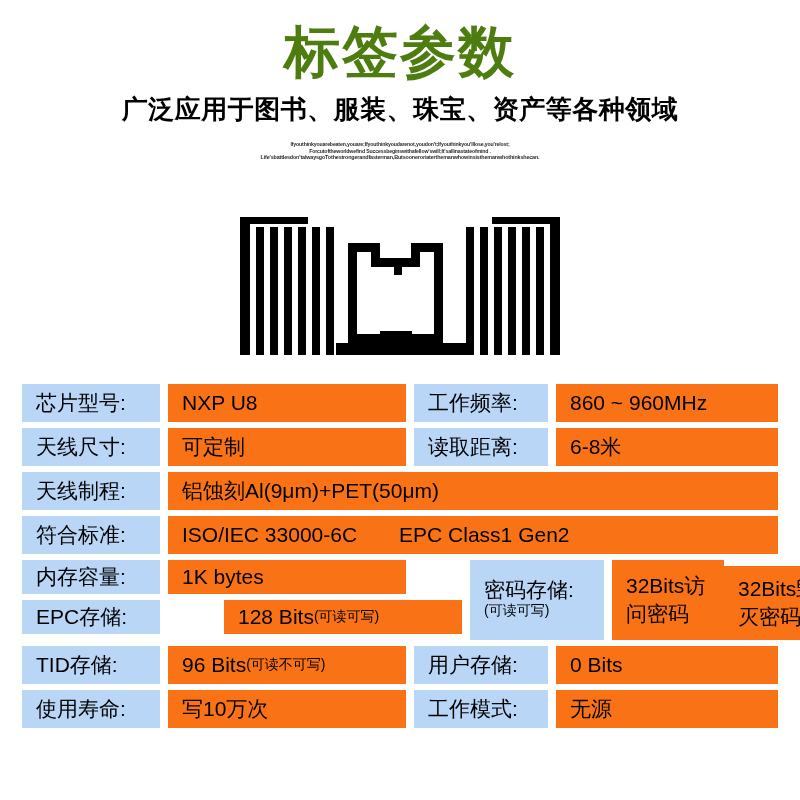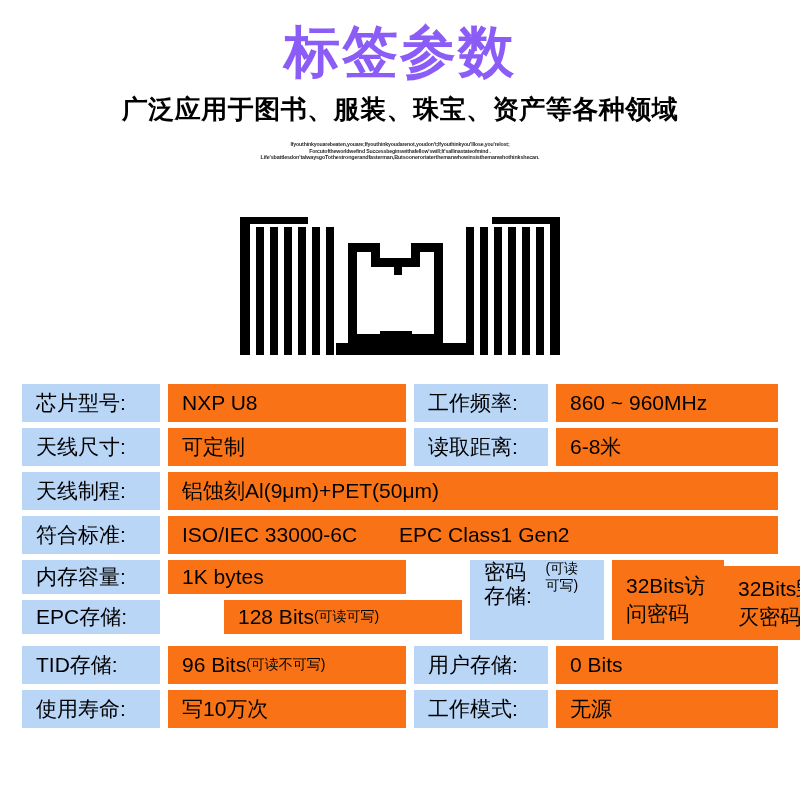--- a/index.html
+++ b/index.html
@@ -10,21 +10,21 @@
     overflow: hidden;
   }
   #page { position: relative; width: 800px; height: 800px; background:#fff; }
 
   
   .header { padding-top: 22px; text-align: center; }
   .main-title {
     font-size: 56px;
     font-weight: 700;
     letter-spacing: 2px;
-    color: #8b5cf6;
+    color: #4d7c0f;
     line-height: 1.08;
   }
   .sub-title {
     margin-top: 10px;
     font-size: 26px;
     font-weight: 600;
     color: #000000;
     letter-spacing: 0.5px;
   }
 
@@ -85,22 +85,23 @@
 
   
   .w-lab  { flex: 0 0 138px; }
   .w-val  { flex: 0 0 238px; }
   .w-lab2 { flex: 0 0 134px; }
   .w-val-wide { flex: 1 1 auto; }
 
   .small { font-size: 14px; }
 
   .lab-stack {
-    flex-direction: row;
+    flex-direction: column;
     align-items: flex-start;
+    justify-content: center;
     padding-bottom: 4px;
   }
   .lab-stack .ln1 { font-size: 21px; line-height: 1.15; }
   .lab-stack .ln2 { font-size: 14px; line-height: 1.2; }
 
   .stack-vals { display: flex; flex-direction: row; flex: 0 0 224px; }
   .stack-vals .val { min-height: 34px; }
   .stack-vals .val + .val { margin-top: 6px; }
 
   .row-tall { align-items: stretch; }

